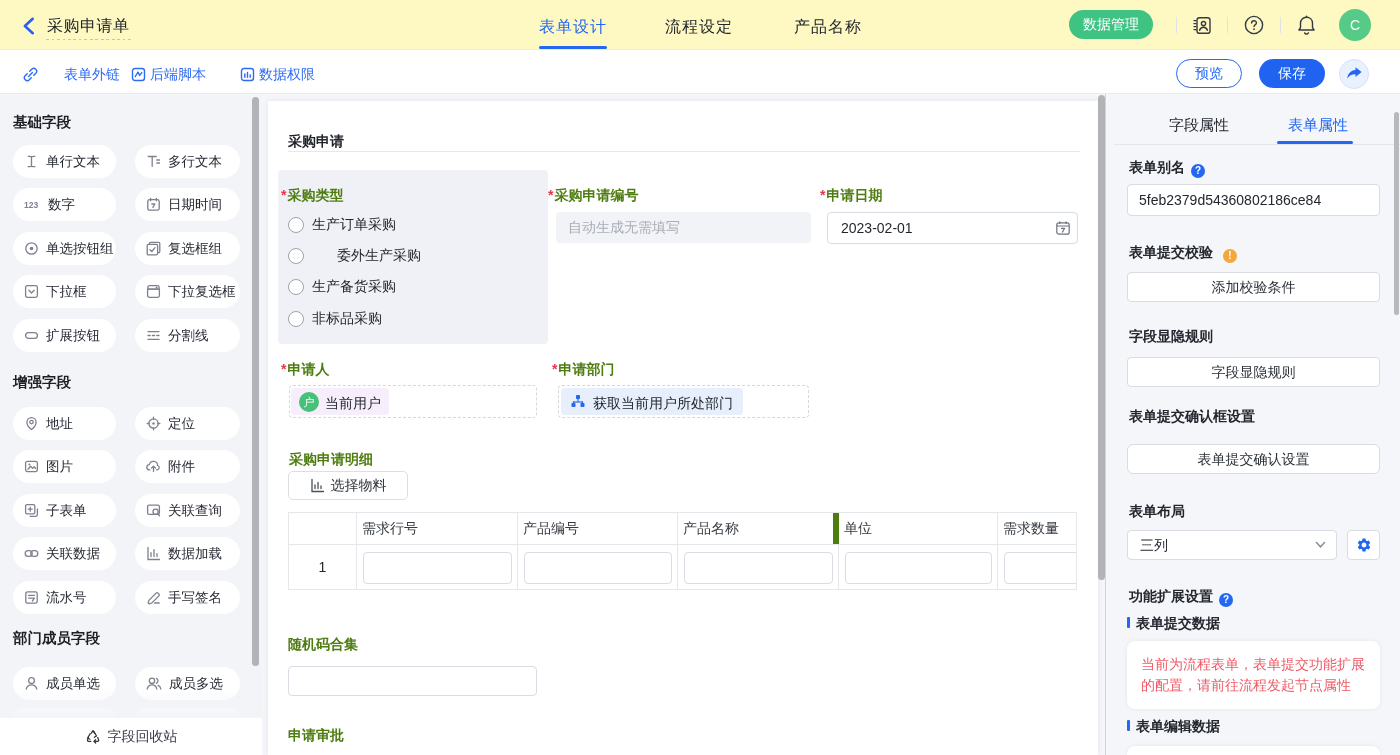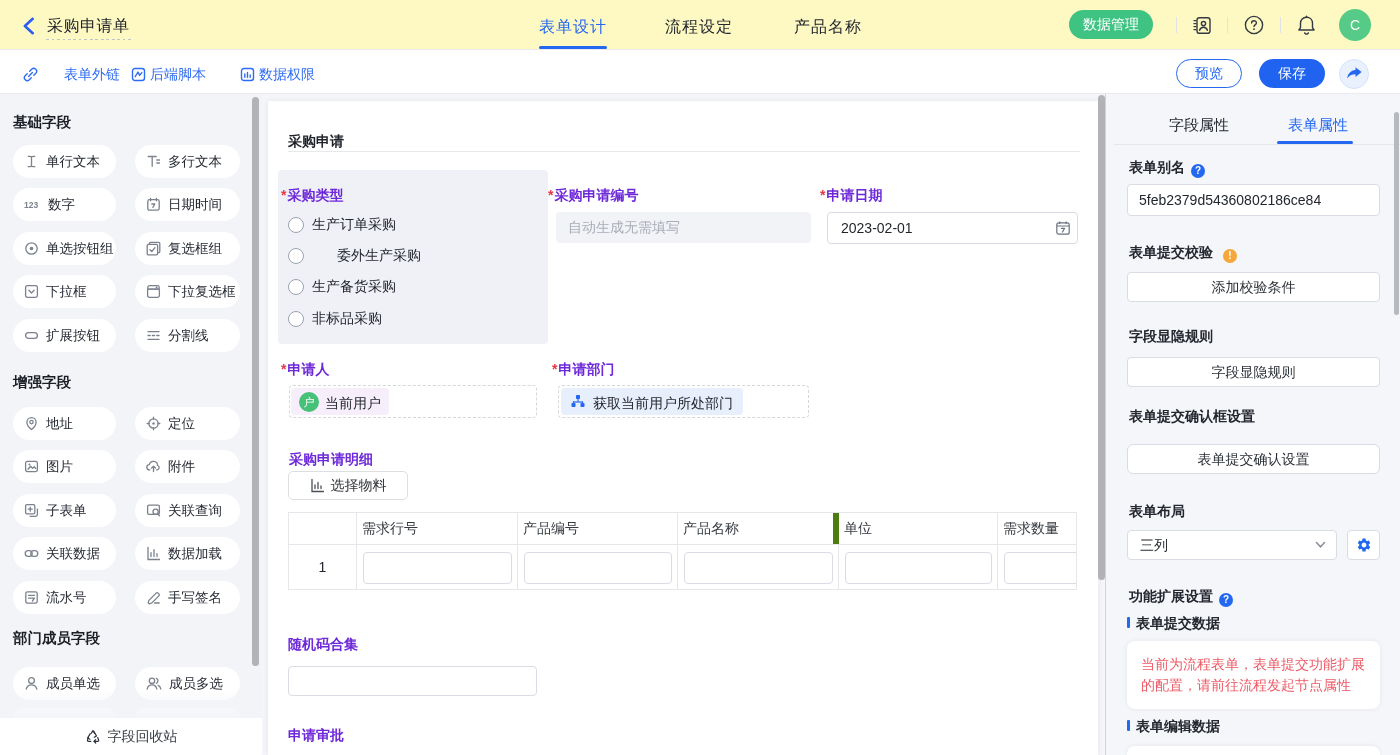--- a/index.html
+++ b/index.html
@@ -15,21 +15,21 @@
 #side{position:absolute;left:0;top:94px;width:262px;height:661px;background:#f3f4f8;}
 .shead{position:absolute;font-size:14.5px;font-weight:700;color:#1c2026;left:13px;}
 .pill{position:absolute;height:33px;background:#fff;border-radius:17px;display:flex;align-items:center;font-size:13.5px;color:#262a33;white-space:nowrap;}
 .pill svg{margin-left:11px;margin-right:7px;flex:none;}
 .p1{left:13px;width:103px;}
 .p2{left:135px;width:105px;}
 #recycle{position:absolute;left:0;top:624px;width:262px;height:37px;background:#fff;display:flex;align-items:center;justify-content:center;color:#383d46;font-size:14px;}
 
 #canvas{position:absolute;left:262px;top:94px;width:843px;height:661px;background:#f5f6fa;}
 #card{position:absolute;left:268px;top:101px;width:830px;height:654px;background:#fff;border-radius:0;box-shadow:0 0 6px rgba(31,35,41,.08);overflow:hidden;}
-.flabel{position:absolute;font-weight:700;font-size:14px;color:#6d28d9;white-space:nowrap;}
+.flabel{position:absolute;font-weight:700;font-size:14px;color:#4d7c0f;white-space:nowrap;}
 .req:before{content:"*";color:#e63746;margin-right:1px;font-weight:700;}
 .inp{position:absolute;background:#fff;border:1px solid #d9dce2;border-radius:4px;}
 .dash{position:absolute;background:#fff;border:1px dashed #d5d7dc;border-radius:4px;}
 .thumb{position:absolute;background:#b1b3b7;border-radius:4px;}
 
 #panel{position:absolute;left:1105px;top:94px;width:295px;height:661px;background:#f5f6fa;border-left:1px solid #d2d3d7;}
 .pbtn{position:absolute;left:21px;width:253px;height:30px;background:#fff;border:1px solid #d9dce2;border-radius:4px;font-size:14px;color:#2b3037;text-align:center;line-height:28px;}
 .plabel{position:absolute;left:23px;font-weight:700;font-size:14px;color:#23272e;}
 .qmark{display:inline-block;width:14px;height:14px;border-radius:50%;background:#2468f2;color:#fff;font-size:10px;font-weight:700;text-align:center;line-height:14px;vertical-align:-2px;margin-left:6px;}
 .sect{position:absolute;left:21px;font-weight:700;font-size:14px;color:#23272e;}

